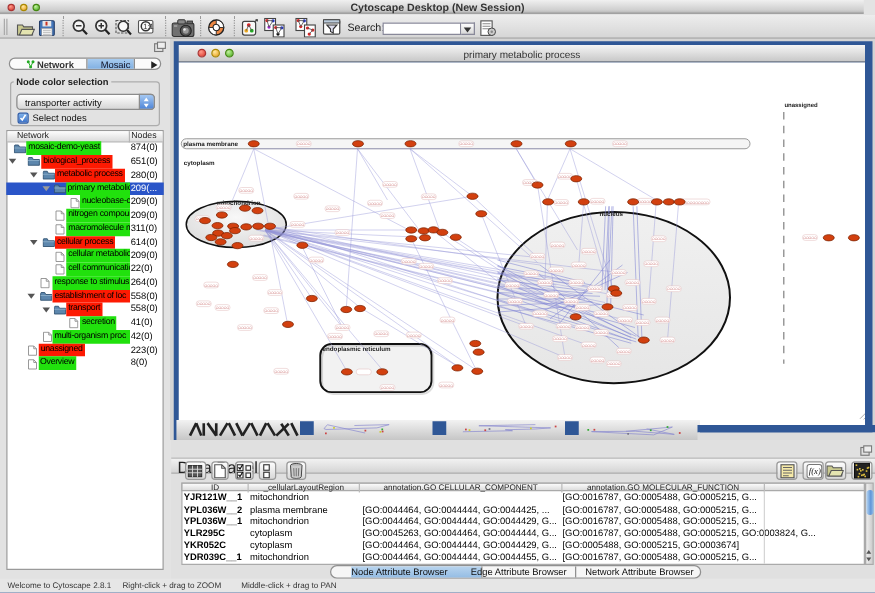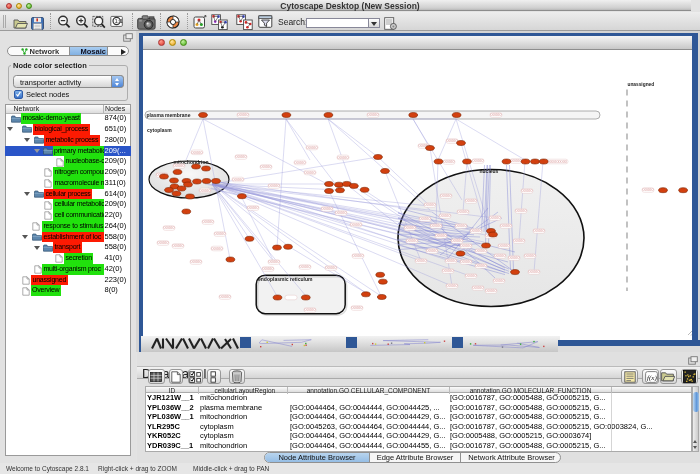--- a/index.html
+++ b/index.html
@@ -124,21 +124,21 @@
 
 <div class="abs" style="left:0;top:31px;width:136px;height:432px;background:#e2e2e2">
   <svg class="abs" style="left:123px;top:2px" width="10" height="9" viewBox="0 0 10 9">
       <rect x="0.7" y="2" width="6.6" height="6.2" fill="none" stroke="#777" stroke-width="0.9"></rect>
       <rect x="3" y="0.7" width="6.3" height="5" fill="#eee" stroke="#777" stroke-width="0.9"></rect>
     </svg>
 
   <div class="abs" style="left:6.5px;top:14.5px;width:122.5px;height:10px;background:#fbfbfb;border:1px solid #8e8e8e;border-radius:5.5px;overflow:hidden">
     <div class="abs" style="left:61px;top:0;width:39.5px;height:10px;background:linear-gradient(#a8ccf0,#78aadf);border-left:1px solid #8e8e8e;border-right:1px solid #8e8e8e"></div>
     <div class="abs" style="left:22px;top:0.6px;font-size:7.5px;font-weight:bold;color:#333">Network</div>
-    <div class="abs" style="left:73px;top:0.6px;font-size:7.5px;font-weight:bold;color:#112">Mosaic</div>
+    <div class="abs" style="left:73px;top:0.6px;font-size:7.5px;font-weight:normal;color:#112">Mosaic</div>
     <svg class="abs" style="left:13px;top:1.5px" width="7" height="7" viewBox="0 0 7 7">
         <circle cx="1.6" cy="1.4" r="1.2" fill="#2a2"></circle>
         <circle cx="5.4" cy="1.4" r="1.2" fill="#2a2"></circle>
         <circle cx="3.5" cy="5.6" r="1.2" fill="#2a2"></circle>
         <path d="M1.6 1.4 L3.5 5.6 L5.4 1.4" fill="none" stroke="#2a2" stroke-width="0.8"></path>
       </svg>
     <div class="abs" style="left:113px;top:2px;width:0;height:0;border-top:3px solid transparent;border-bottom:3px solid transparent;border-left:5px solid #222"></div>
   </div>
 
   <div class="abs" style="left:8px;top:34px;width:120px;height:36px;border:1px solid #adadad;border-radius:3px"></div>
@@ -310,20 +310,21 @@
     <div style="position:absolute;left:104.5px;top:285.3px;height:10.75px;color:#000;font-size:7.5px;line-height:10.75px;white-space:nowrap">8(0)</div>
 </div>
 
 <div class="abs" style="left:136px;top:31px;width:564px;height:320.5px;background:#d4d4d4"></div>
 <div class="abs" style="left:139px;top:33px;width:559px;height:318.5px;background:#2f5796"></div>
 
 <div class="abs" style="left:143px;top:36px;width:549px;height:13.5px;background:linear-gradient(#f5f5f5,#c8c8c8);border-bottom:1px solid #8e8e8e">
   <div class="abs" style="left:15px;top:3px;width:7px;height:7px;border-radius:50%;background:radial-gradient(circle at 35% 30%,#ff9a8a,#ec6255 55%,#c33a30);border:0.5px solid #a33"></div>
   <div class="abs" style="left:26px;top:3px;width:7px;height:7px;border-radius:50%;background:radial-gradient(circle at 35% 30%,#ffe9a0,#f5bf4f 55%,#cd9032);border:0.5px solid #a80"></div>
   <div class="abs" style="left:37px;top:3px;width:7px;height:7px;border-radius:50%;background:radial-gradient(circle at 35% 30%,#c4eea2,#7fd054 55%,#4ea030);border:0.5px solid #481"></div>
+  <div class="abs" style="left:0;top:2.5px;width:549px;text-align:center;font-size:8px;color:#333">primary metabolic process</div>
 </div>
 
 <div class="abs" style="left:143px;top:50px;width:549px;height:290px;background:#fff;overflow:hidden">
 <svg width="549" height="286" viewBox="0 0 549 286" style="position:absolute;left:0;top:0">
 <defs>
         <radialGradient id="gmito" cx="50%" cy="35%" r="75%">
           <stop offset="0%" stop-color="#f8f8f8"></stop>
           <stop offset="100%" stop-color="#d9d9d9"></stop>
         </radialGradient>
         <linearGradient id="gnuc" x1="0" y1="0" x2="0" y2="1">
@@ -993,21 +994,21 @@
     <span style="position:absolute;left:305px">[GO:0016787, GO:0005488, GO:0005215, G...</span>
   </div>
 
 <div class="abs" style="left:692px;top:385.5px;width:7px;height:66px;background:linear-gradient(90deg,#eee,#ccc);border:1px solid #aaa"></div>
 <div class="abs" style="left:692.5px;top:392px;width:6px;height:20px;border-radius:3px;background:linear-gradient(90deg,#bcd8f2,#5f96d8 60%,#9cc2e8)"></div>
 <div class="abs" style="left:693px;top:440px;width:0;height:0;border-left:2.6px solid transparent;border-right:2.6px solid transparent;border-bottom:3.4px solid #555"></div>
 <div class="abs" style="left:693px;top:446px;width:0;height:0;border-left:2.6px solid transparent;border-right:2.6px solid transparent;border-top:3.4px solid #555"></div>
 <div class="abs" style="left:611px;top:393px;width:1px;height:58px;background:#d5d5d5"></div>
 
 <div class="abs" style="left:264px;top:452px;width:297px;height:11px;background:#f6f6f6;border:1px solid #909090;border-radius:5.5px;overflow:hidden;font-size:7.5px;color:#111">
-  <div class="abs" style="left:0;top:0;width:105px;height:11px;background:linear-gradient(#b8d4ee,#8db8e2);border-right:1px solid #909090;text-align:center;line-height:10.5px">Node Attribute Browser</div>
+  <div class="abs" style="left:16px;top:0;width:105px;height:11px;background:linear-gradient(#b8d4ee,#8db8e2);border-right:1px solid #909090;line-height:10.5px">Node Attribute Browser</div>
   <div class="abs" style="left:105px;top:0;width:91px;height:11px;border-right:1px solid #909090;text-align:center;line-height:10.5px">Edge Attribute Browser</div>
   <div class="abs" style="left:196px;top:0;width:101px;height:11px;text-align:center;line-height:10.5px">Network Attribute Browser</div>
 </div>
 
 <div class="abs" style="left:0;top:463px;width:700px;height:11px;background:#e6e6e6;font-size:6.5px;color:#333">
   <span class="abs" style="left:6px;top:2px">Welcome to Cytoscape 2.8.1</span>
   <span class="abs" style="left:98px;top:2px">Right-click + drag to ZOOM</span>
   <span class="abs" style="left:193px;top:2px">Middle-click + drag to PAN</span>
 </div>
 

